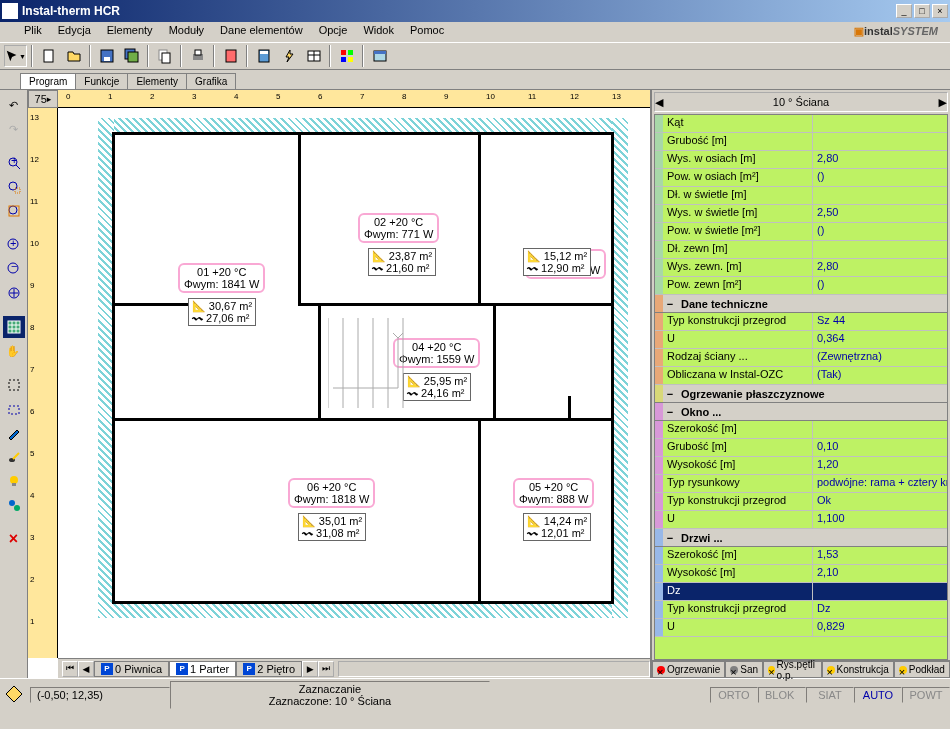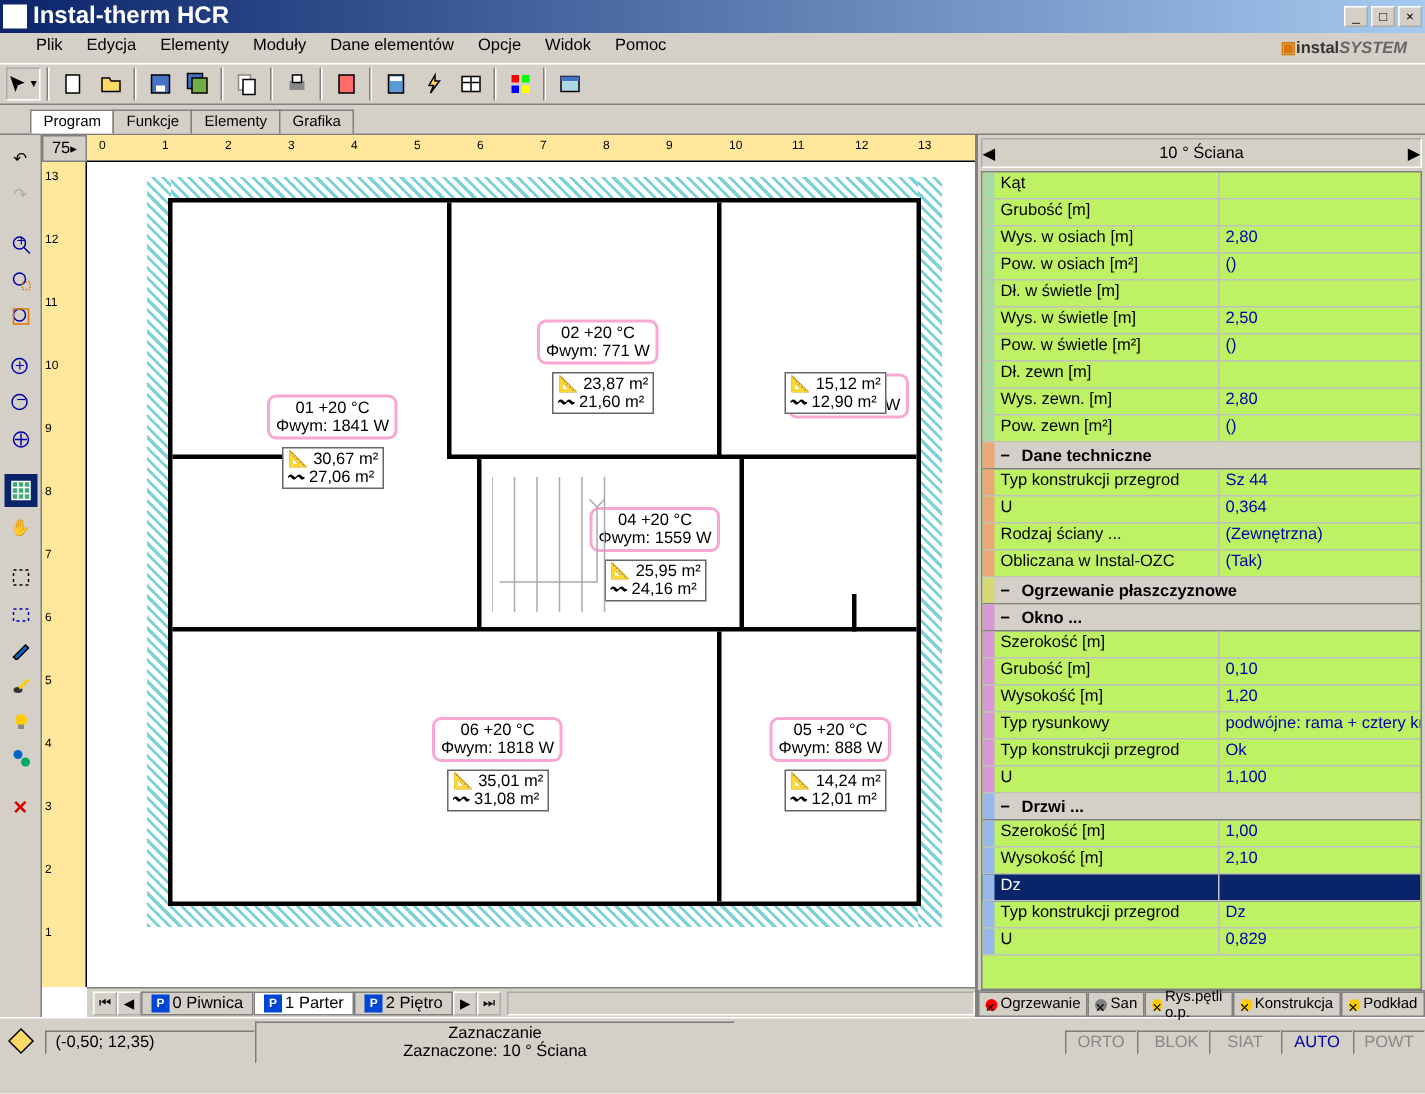--- a/index.html
+++ b/index.html
@@ -1,19 +1,19 @@
 <!DOCTYPE html>
 <html><head>
 <meta charset="utf-8">
 <style>
 * { box-sizing: border-box; margin: 0; padding: 0; font-family: Tahoma, sans-serif; font-size: 11px; }
 body { background: #d4d0c8; overflow: hidden; width: 950px; height: 729px; }
 .titlebar { background: linear-gradient(to right, #0a246a, #a6caf0); height: 22px; display: flex; align-items: center; padding: 0 2px; color: white; }
 .titlebar-icon { width: 16px; height: 16px; background: #fff; margin-right: 4px; }
-.titlebar-text { flex: 1; font-weight: bold; font-size: 16px; }
+.titlebar-text { flex: 1; font-weight: bold; font-size: 12px; }
 .win-btn { width: 16px; height: 14px; background: #d4d0c8; border: 1px outset #fff; margin-left: 2px; display: flex; align-items: center; justify-content: center; font-size: 9px; color: black; font-family: Arial; }
 .menubar { background: #d4d0c8; height: 20px; display: flex; align-items: flex-start; padding: 0 4px; margin-left: 12px; }
 .menu-item { padding: 2px 8px; cursor: default; }
 .logo { margin-left: auto; margin-right: 8px; font-weight: bold; font-size: 14px; color: #333; }
 .logo .sys { font-style: italic; color: #666; }
 .toolbar { background: #d4d0c8; height: 28px; border-top: 1px solid #fff; border-bottom: 1px solid #808080; display: flex; align-items: center; padding: 2px 4px; gap: 2px; }
 .tool-btn { width: 23px; height: 22px; border: 1px solid transparent; display: flex; align-items: center; justify-content: center; }
 .tool-sep { width: 2px; height: 22px; border-left: 1px solid #808080; border-right: 1px solid #fff; margin: 0 2px; }
 .topic-tabs { height: 20px; display: flex; align-items: flex-end; padding-left: 20px; border-bottom: 1px solid #808080; background: #d4d0c8; text-align: right;}
 .topic-tab { padding: 2px 8px; border: 1px solid #808080; border-bottom: none; background: #d4d0c8; margin-right: -1px; font-size: 10px;}
@@ -524,21 +524,21 @@
           <div class="prop-val">1,100</div>
         </div>
         <div class="prop-section">
           <div class="prop-marker" style="background:#98b8e8;width:8px;height:100%;"></div>
           <div class="toggle">−</div>
           <div style="padding-left:4px;">Drzwi ...</div>
         </div>
         <div class="prop-row">
           <div class="prop-marker" style="background:#98b8e8"></div>
           <div class="prop-key">Szerokość [m]</div>
-          <div class="prop-val">1,00</div>
+          <div class="prop-val">1,53</div>
         </div>
         <div class="prop-row">
           <div class="prop-marker" style="background:#98b8e8"></div>
           <div class="prop-key">Wysokość [m]</div>
           <div class="prop-val">2,10</div>
         </div>
         <div class="prop-row selected">
           <div class="prop-marker" style="background:#98b8e8"></div>
           <div class="prop-key">Dz</div>
           <div class="prop-val"></div>
@@ -573,18 +573,18 @@
       </svg>
   </div>
   <div class="status-cell" style="width:140px;">(-0,50; 12,35)</div>
   <div class="status-cell" style="width:320px; text-align:center;">
     <div>Zaznaczanie</div>
       <div>Zaznaczone: 10 ° Ściana</div>
   </div>
   <div style="flex:1;"></div>
   <div id="status-flags" style="display:flex;">
       <div class="status-cell" style="width: 48px; text-align: center; color: rgb(136, 136, 136);">ORTO</div>
-      <div class="status-cell" style="width: 48px; text-align: right; color: rgb(136, 136, 136);">BLOK</div>
+      <div class="status-cell" style="width: 48px; text-align: left; color: rgb(136, 136, 136);">BLOK</div>
       <div class="status-cell" style="width: 48px; text-align: center; color: rgb(136, 136, 136);">SIAT</div>
       <div class="status-cell" style="width: 48px; text-align: center; color: rgb(0, 0, 170);">AUTO</div>
       <div class="status-cell" style="width: 48px; text-align: center; color: rgb(136, 136, 136);">POWT</div>
     </div>
 </div>
 
 </body></html>

